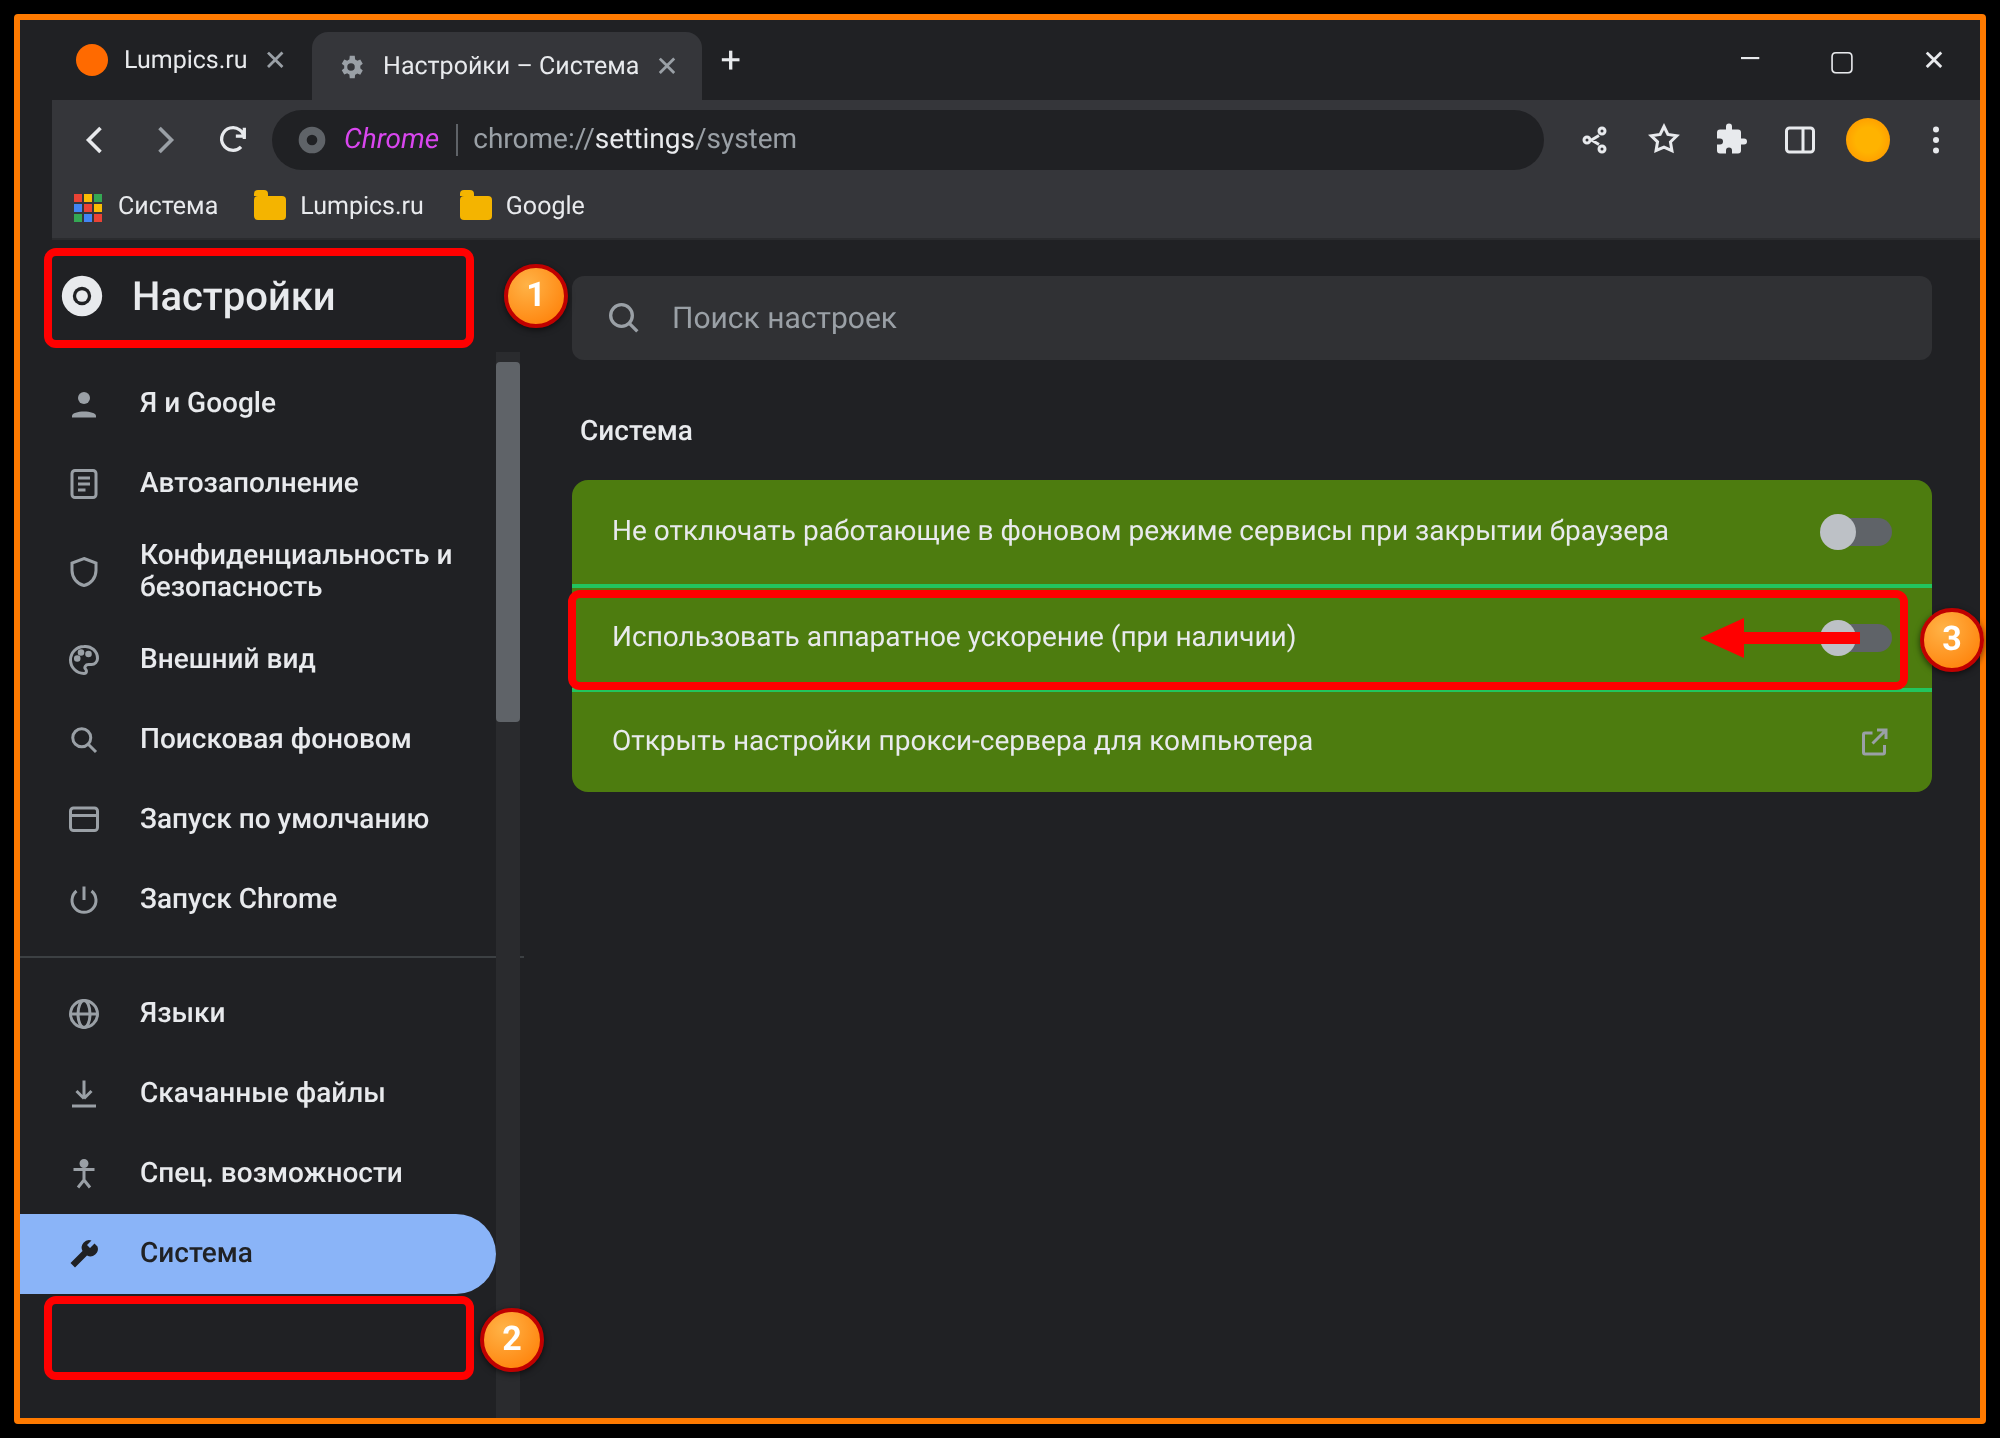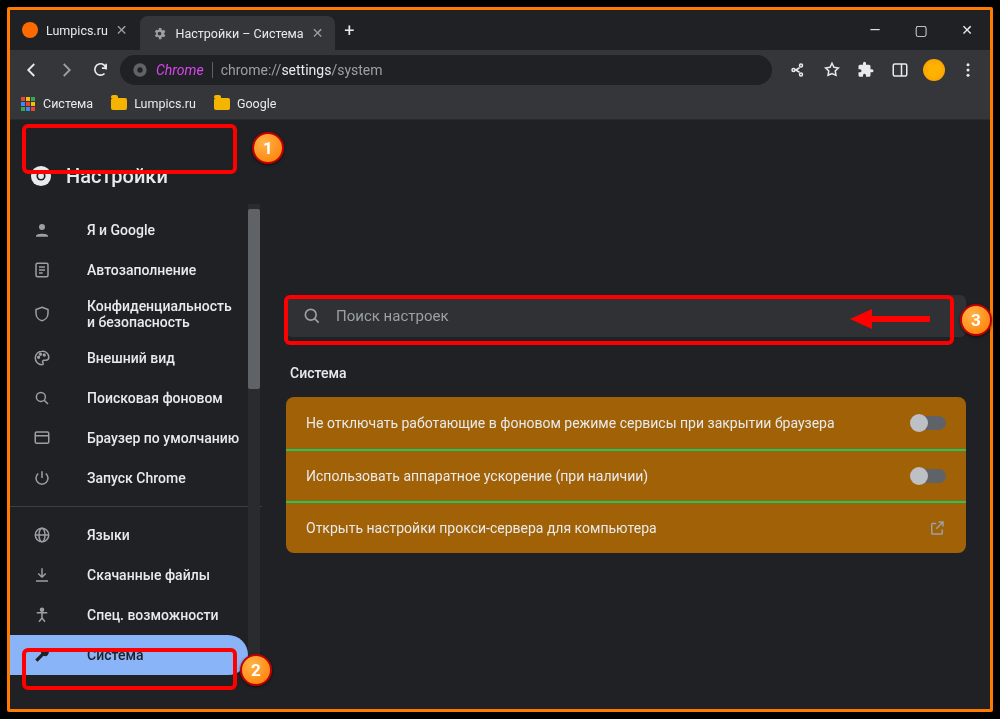--- a/index.html
+++ b/index.html
@@ -1,19 +1,19 @@
 <!DOCTYPE html>
 <html><head>
 <meta charset="utf-8">
 <style>
   * { margin:0; padding:0; box-sizing:border-box; font-family:"Segoe UI",Roboto,Arial,sans-serif; }
   body { background:#000; width:1000px; height:719px; overflow:hidden; position:relative; }
 
   
-  .frame { position:absolute; left:7px; top:7px; right:7px; bottom:7px; border:3px solid #ff7a00; border-radius:2px; overflow:hidden; background:#202124; }
+  .frame { position:absolute; left:7px; top:7px; right:7px; bottom:7px; border:3px solid #ff7a00; border-radius:2px; overflow:hidden; background:#202124;padding-left:16px; }
 
   
   .titlebar { height:40px; background:#202124; display:flex; align-items:stretch; color:#e8eaed; }
   .tab { display:flex; align-items:center; gap:8px; padding:0 12px; font-size:12.5px; color:#e8eaed; max-width:210px; position:relative; }
   .tab.active { background:#35363a; border-radius:8px 8px 0 0; margin-top:6px; }
   .tab .fav { width:16px; height:16px; border-radius:50%; flex:0 0 auto; display:flex; align-items:center; justify-content:center; }
   .tab .title { white-space:nowrap; overflow:hidden; text-overflow:ellipsis; flex:1; }
   .tab .close { font-size:14px; color:#9aa0a6; cursor:pointer; }
   .newtab { width:28px; display:flex; align-items:center; justify-content:center; color:#e8eaed; font-size:18px; cursor:pointer; }
   .win-controls { margin-left:auto; display:flex; }
@@ -32,49 +32,49 @@
   .avatar-sm { width:22px; height:22px; border-radius:50%; background:radial-gradient(circle,#ffb300 40%,#ff8f00 100%); }
 
   
   .bookmarks { height:32px; background:#35363a; display:flex; align-items:center; padding:0 10px; gap:18px; border-bottom:1px solid #2a2b2e; }
   .bm { display:flex; align-items:center; gap:7px; color:#e8eaed; font-size:12.5px; }
   .bm-ico { width:16px; height:16px; display:flex; align-items:center; justify-content:center; }
   .folder-ico { width:16px; height:12px; background:#f4b400; border-radius:2px; position:relative; }
   .folder-ico::before{content:"";position:absolute;top:-3px;left:0;width:7px;height:3px;background:#f4b400;border-radius:2px 2px 0 0;}
 
   
-  .content { position:absolute; top:110px; left:0; right:0; bottom:0; background:#202124; display:flex;align-items:center; }
+  .content { position:absolute; top:110px; left:0; right:0; bottom:0; background:#202124; display:flex; }
 
   
   .sidebar { width:252px; background:#202124; color:#e8eaed; position:relative; display:flex; flex-direction:column; }
   .sidebar-header { height:56px; display:flex; align-items:center; gap:14px; padding:0 20px; }
   .sidebar-header .logo{ width:22px; height:22px; }
   .sidebar-header .title { font-size:20px; font-weight:500; }
   .side-scroll{ flex:1; overflow:hidden; position:relative; }
   .side-scroll::-webkit-scrollbar{display:none;}
   .scroll-track{ position:absolute; right:2px; top:0; bottom:0; width:12px; background:#2a2b2e; }
   .scroll-thumb{ position:absolute; right:2px; top:5px; width:12px; height:180px; background:#5f6368; border-radius:2px; }
   .nav-list{ list-style:none; padding:6px 0; }
-  .nav-item{ height:40px; display:flex; align-items:center; gap:35px; padding:0 22px; font-size:14px; font-weight:500; cursor:pointer; }
+  .nav-item{ height:40px; display:flex; align-items:center; gap:18px; padding:0 22px; font-size:14px; font-weight:500; cursor:pointer; }
   .nav-item .nico{ width:20px; height:20px; display:flex; align-items:center; justify-content:center; color:#9aa0a6; }
   .nav-item .nlabel{ flex:1; }
   .nav-item.multiline{ height:48px; }
   .nav-item.multiline .nlabel{ line-height:1.15; }
   .nav-item.selected{ background:#8ab4f8; color:#202124; border-radius:0 20px 20px 0; margin-right:14px; }
   .nav-item.selected .nico{ color:#202124; }
   .nav-sep{ height:1px; background:#3c4043; margin:8px 0; }
 
   
   .main { flex:1; padding:18px 24px 0 24px; overflow:auto; position:relative; }
   .search-wrap{ height:42px; background:#303134; border-radius:6px; display:flex; align-items:center; padding:0 16px; gap:14px; }
   .search-wrap .sico{ color:#9aa0a6; }
   .search-wrap input{ background:transparent; border:none; outline:none; color:#e8eaed; font-size:15px; flex:1; }
   .search-wrap input::placeholder{ color:#9aa0a6; }
   .section-title{ color:#e8eaed; font-size:14px; font-weight:500; margin:28px 0 16px 4px; }
-  .card{ background:#a16207; border-radius:8px; overflow:hidden; }
+  .card{ background:#4d7c0f; border-radius:8px; overflow:hidden; }
   .row{ display:flex; align-items:center; justify-content:space-between; padding:14px 20px; min-height:52px; cursor:pointer; }
   .row + .row{ border-top:2px solid #22c55e; }
   .row .label{ color:#e8eaed; font-size:14px; }
   .toggle{ width:34px; height:14px; background:#5f6368; border-radius:7px; position:relative; }
   .toggle::after{ content:""; position:absolute; width:18px; height:18px; background:#bdc1c6; border-radius:50%; top:-2px; left:-2px; }
   .ext-ico{ color:#9aa0a6; }
 
   
   .hl{ position:absolute; border:4px solid #ff0000; border-radius:6px; pointer-events:none; z-index:50; }
   .badge{ position:absolute; width:32px; height:32px; border-radius:50%; background:radial-gradient(circle at 35% 30%,#ffb347,#ff7a00); border:2px solid #c00000; display:flex; align-items:center; justify-content:center; color:#fff; font-weight:700; font-size:17px; z-index:60; box-shadow:0 1px 3px rgba(0,0,0,.6); }
@@ -263,21 +263,21 @@
               </span>
               <span class="nlabel">Поисковая фоновом</span>
             </li>
             <li class="nav-item">
               <span class="nico">
                 <svg width="18" height="18" viewBox="0 0 24 24" fill="none" stroke="currentColor" stroke-width="2">
                   <rect x="3" y="4" width="18" height="15" rx="2"></rect>
                   <line x1="3" y1="9" x2="21" y2="9"></line>
                 </svg>
               </span>
-              <span class="nlabel">Браузер по умолчанию</span>
+              <span class="nlabel">Запуск по умолчанию</span>
             </li>
             <li class="nav-item">
               <span class="nico">
                 <svg width="18" height="18" viewBox="0 0 24 24" fill="none" stroke="currentColor" stroke-width="2">
                   <path d="M12 3v9M7 6a8 8 0 1010 0"></path>
                 </svg>
               </span>
               <span class="nlabel">Запуск Chrome</span>
             </li>
             <li class="nav-sep"></li>

